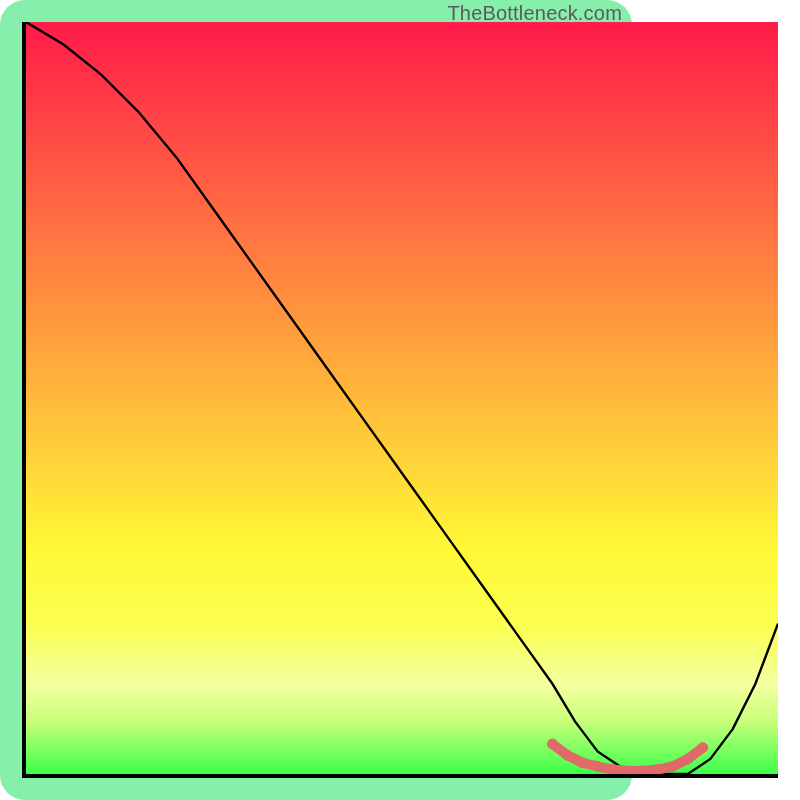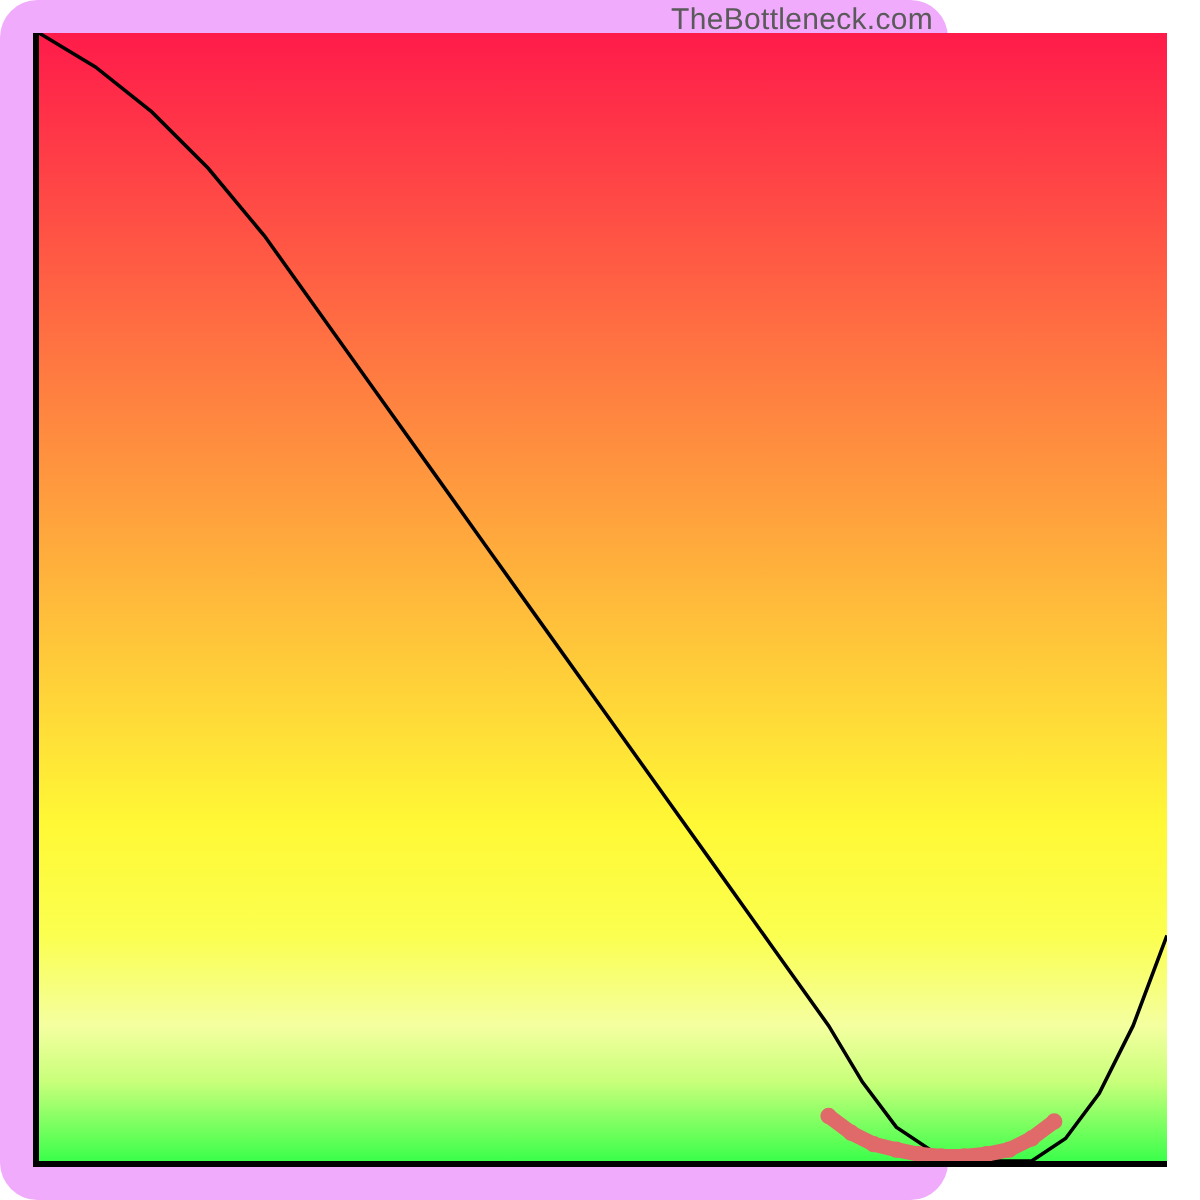--- a/index.html
+++ b/index.html
@@ -1,21 +1,21 @@
 <!DOCTYPE html>
 <html><head>
 <meta charset="utf-8">
 <style>
   * { margin: 0; padding: 0; box-sizing: border-box; }
   html, body { width: 800px; height: 800px; overflow: hidden; }
   .chart-container {
     position: relative;
     width: 632px;
     height: 800px;
-    background: #f0abfc;
+    background: #86efac;
     border-radius: 25px;
   }
   .plot-area {
     position: absolute;
     left: 22px;
     top: 22px;
     width: 756px;
     height: 756px;
     border-left: 4px solid #000;
     border-bottom: 4px solid #000;

